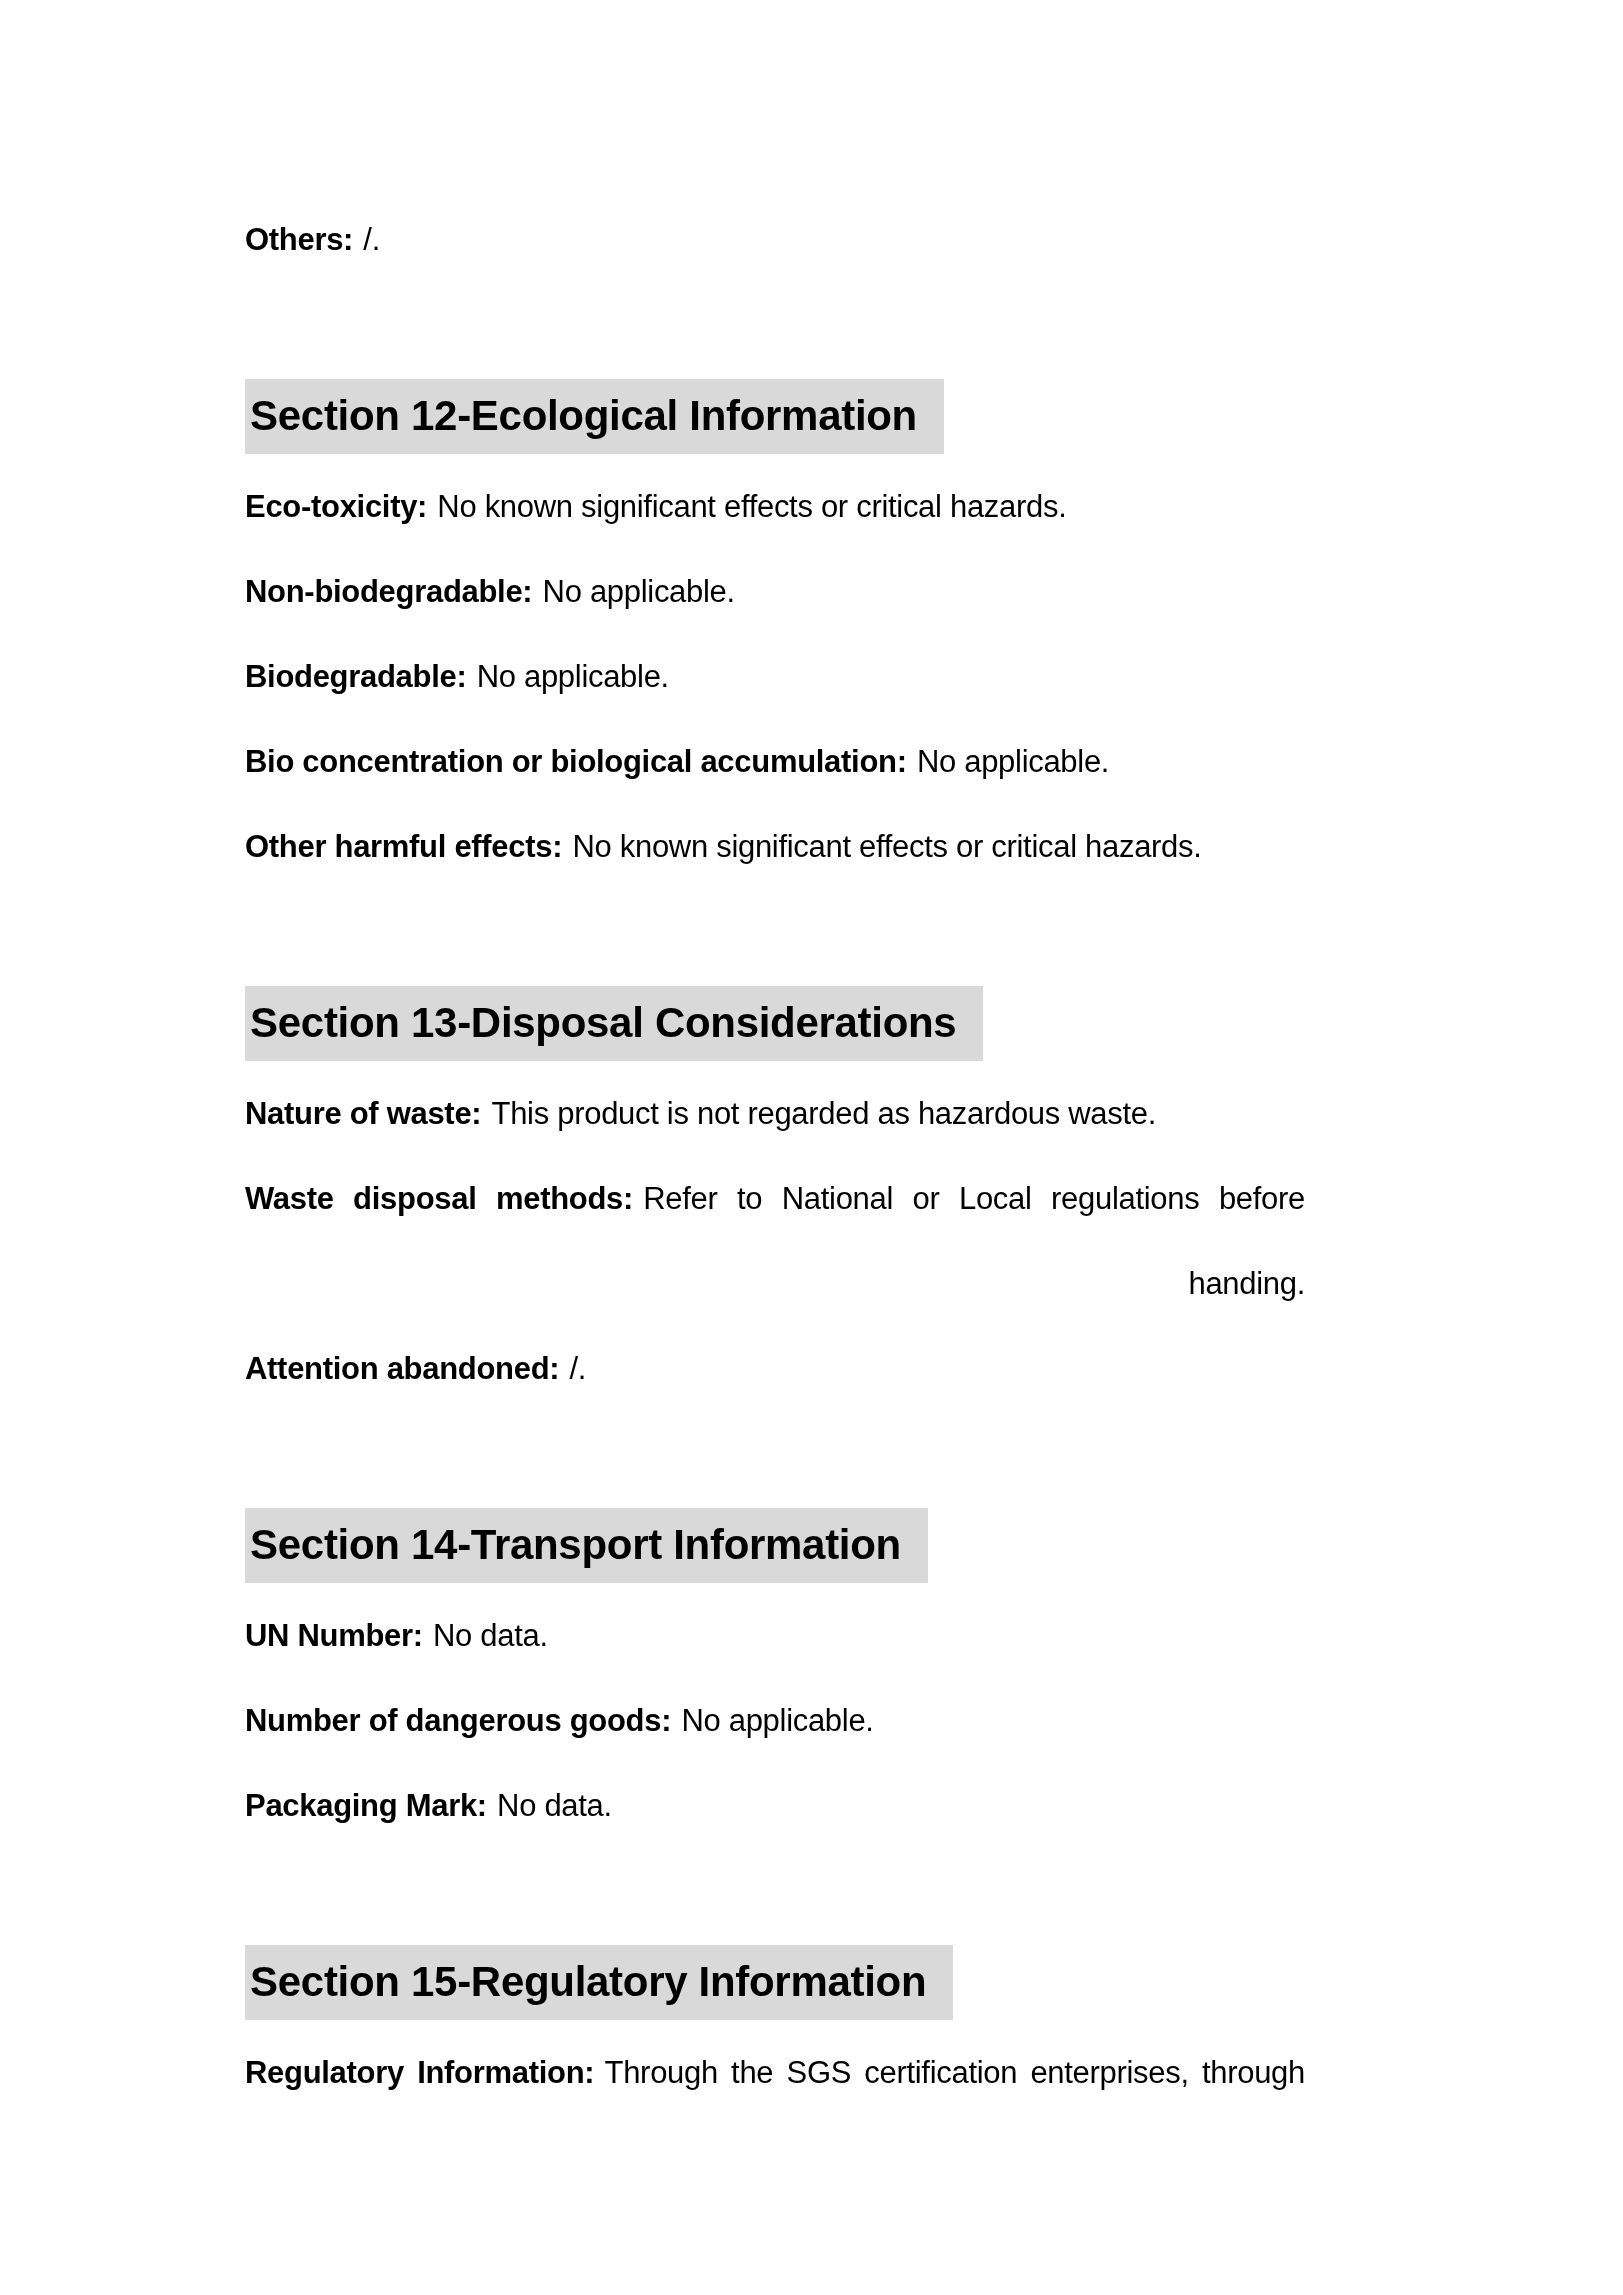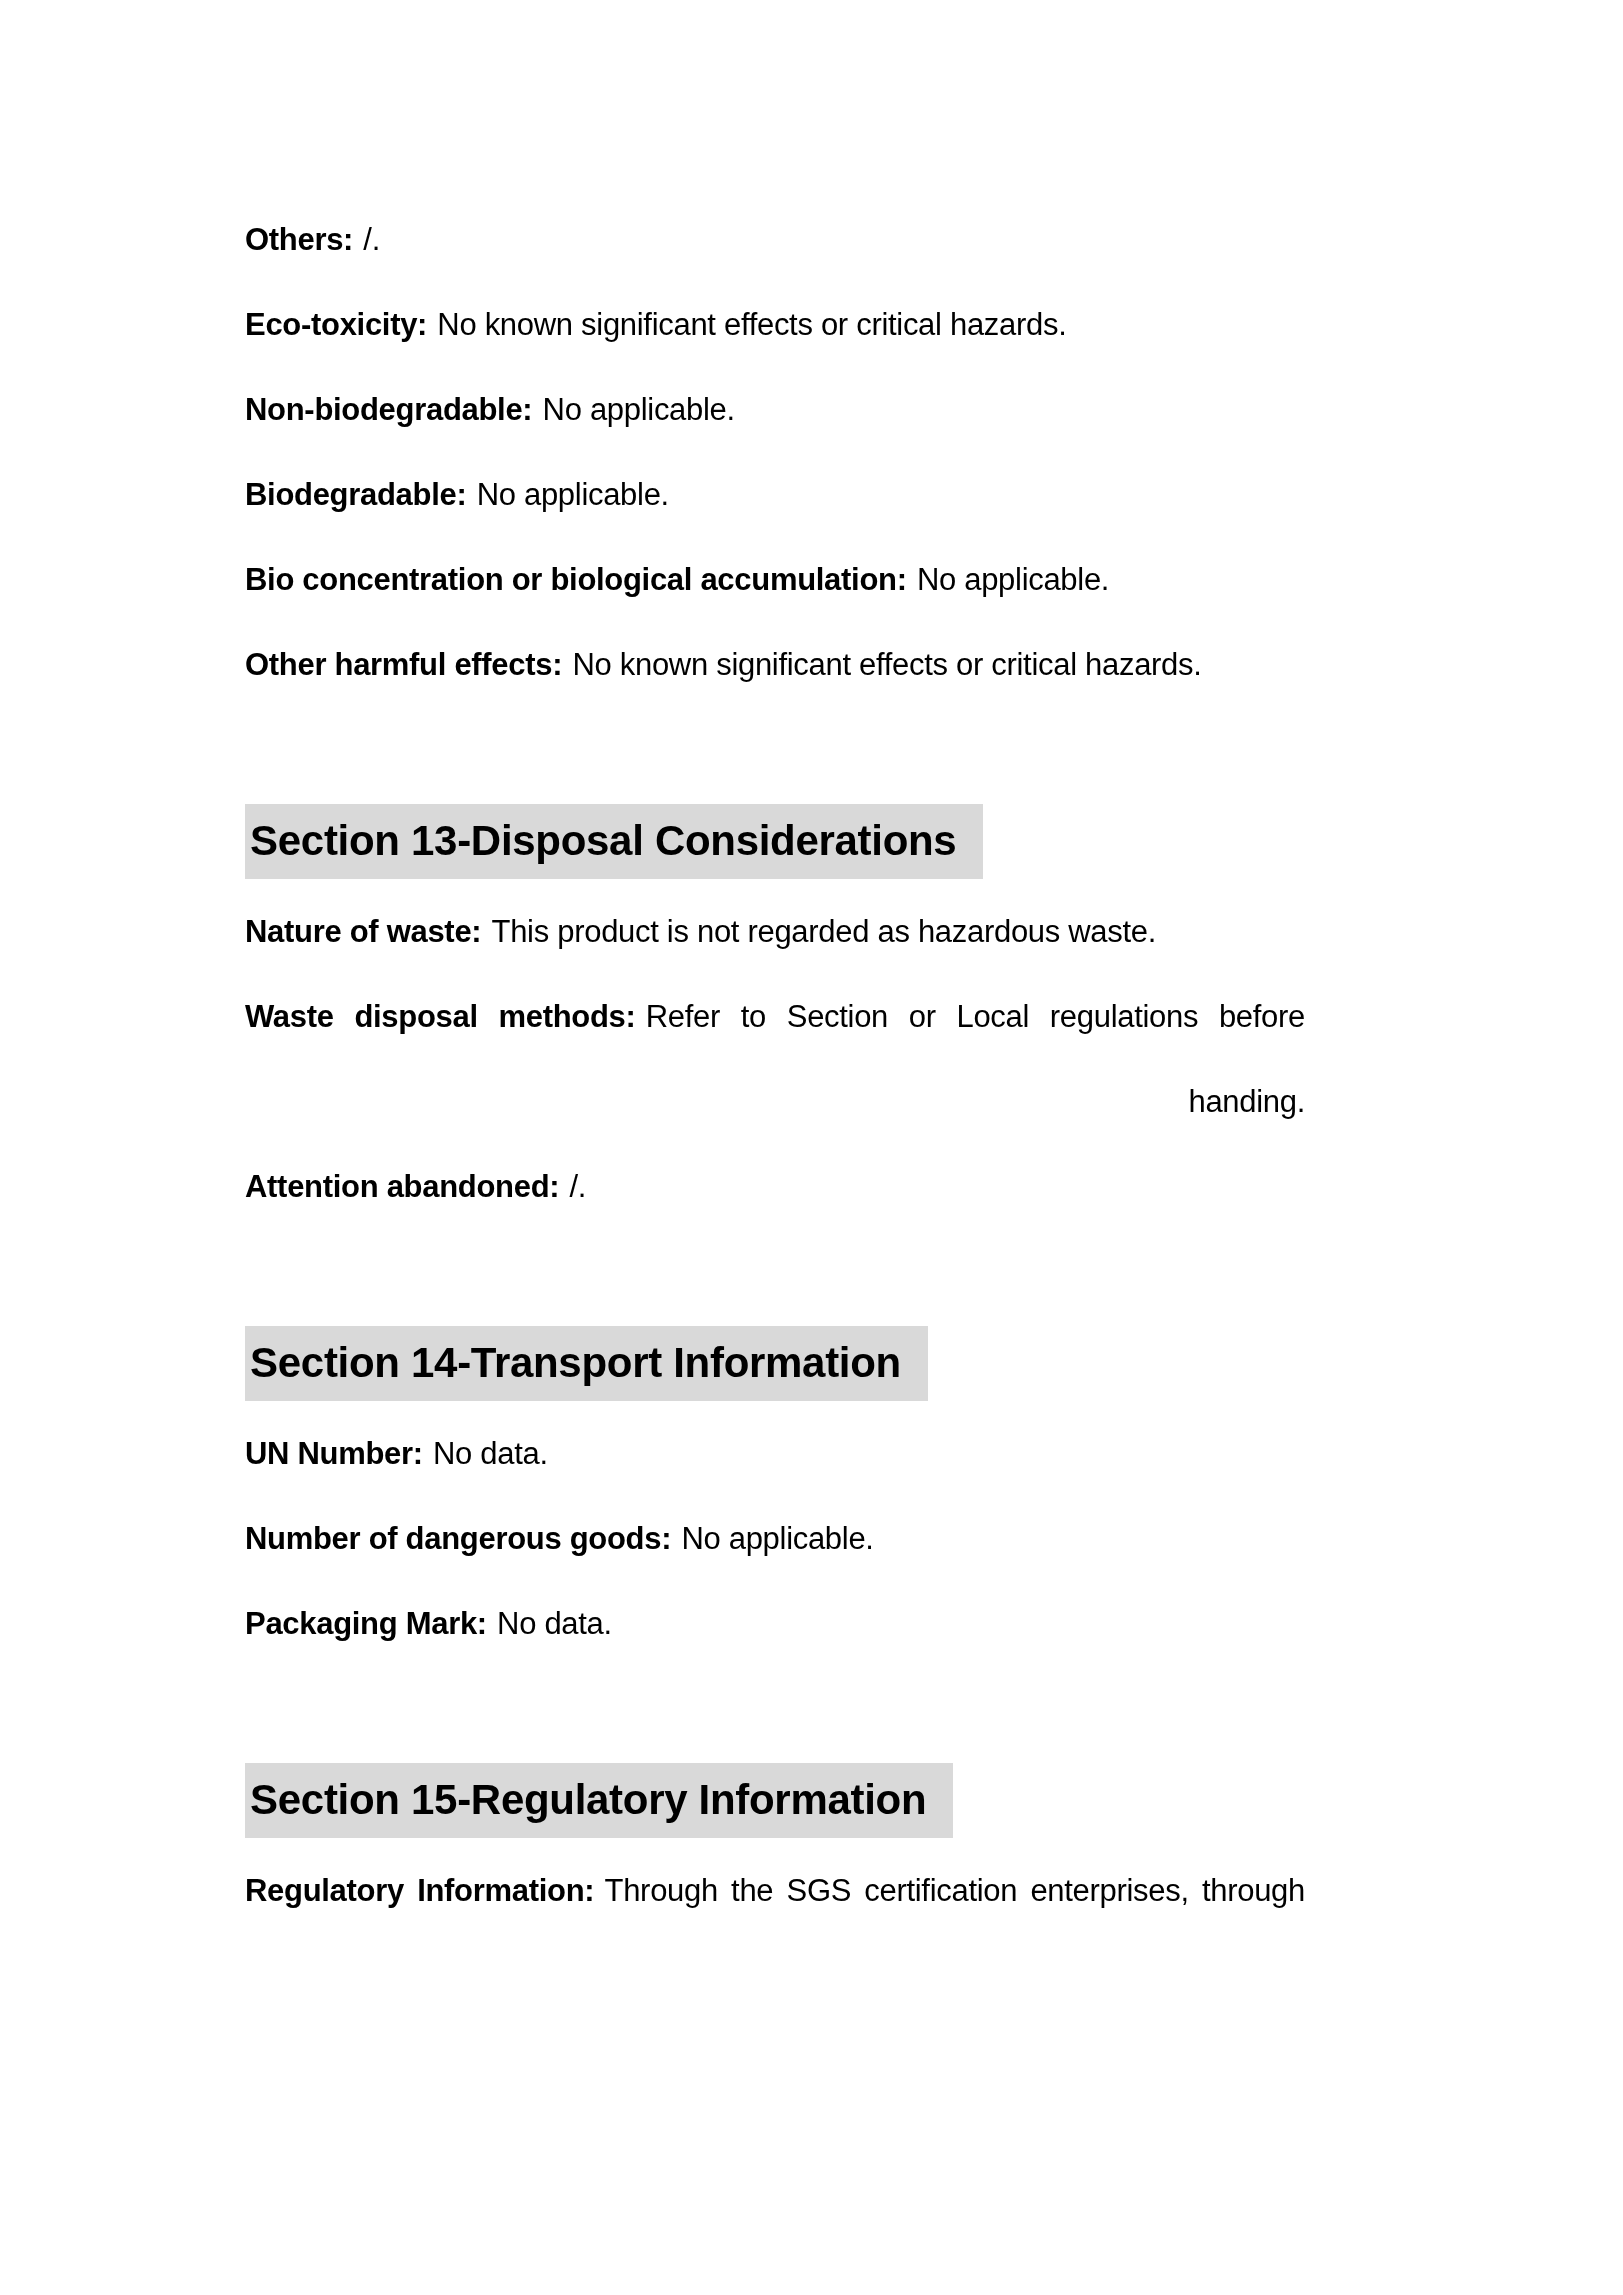--- a/index.html
+++ b/index.html
@@ -53,37 +53,38 @@
     text-align: right;
   }
 </style>
 </head>
 <body>
 
 <div class="page">
 
   <p class="entry"><span class="lbl">Others:</span><span class="val">/.</span></p>
 
+  <p class="section-title"><span class="hl">Section 12-Ecological Information</span></p>
 
   <p class="entry"><span class="lbl">Eco-toxicity:</span><span class="val">No known significant effects or critical hazards.</span></p>
 
   <p class="entry"><span class="lbl">Non-biodegradable:</span><span class="val">No applicable.</span></p>
 
   <p class="entry"><span class="lbl">Biodegradable:</span><span class="val">No applicable.</span></p>
 
   <p class="entry"><span class="lbl">Bio concentration or biological accumulation:</span><span class="val">No applicable.</span></p>
 
   <p class="entry"><span class="lbl">Other harmful effects:</span><span class="val">No known significant effects or critical hazards.</span></p>
 
   <p class="section-title"><span class="hl">Section 13-Disposal Considerations</span></p>
 
   <p class="entry"><span class="lbl">Nature of waste:</span><span class="val">This product is not regarded as hazardous waste.</span></p>
 
   <p class="entry">
-      <span class="jline"><span class="lbl">Waste disposal methods:</span><span class="val">Refer to Section or Local regulations before</span></span>
+      <span class="jline"><span class="lbl">Waste disposal methods:</span><span class="val">Refer to National or Local regulations before</span></span>
       <span class="line2">handing.</span>
     </p>
 
   <p class="entry"><span class="lbl">Attention abandoned:</span><span class="val">/.</span></p>
 
   <p class="section-title"><span class="hl">Section 14-Transport Information</span></p>
 
   <p class="entry"><span class="lbl">UN Number:</span><span class="val">No data.</span></p>
 
   <p class="entry"><span class="lbl">Number of dangerous goods:</span><span class="val">No applicable.</span></p>

